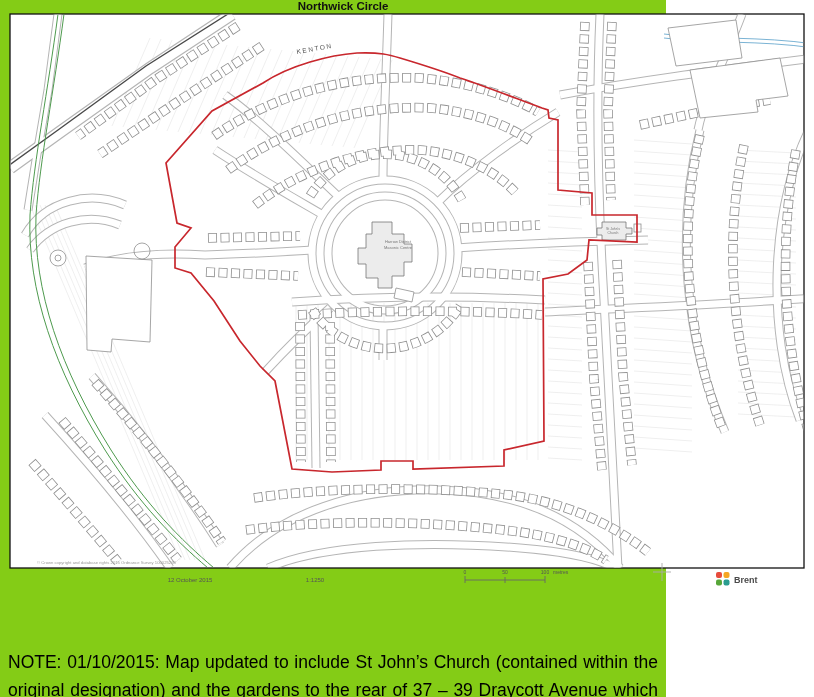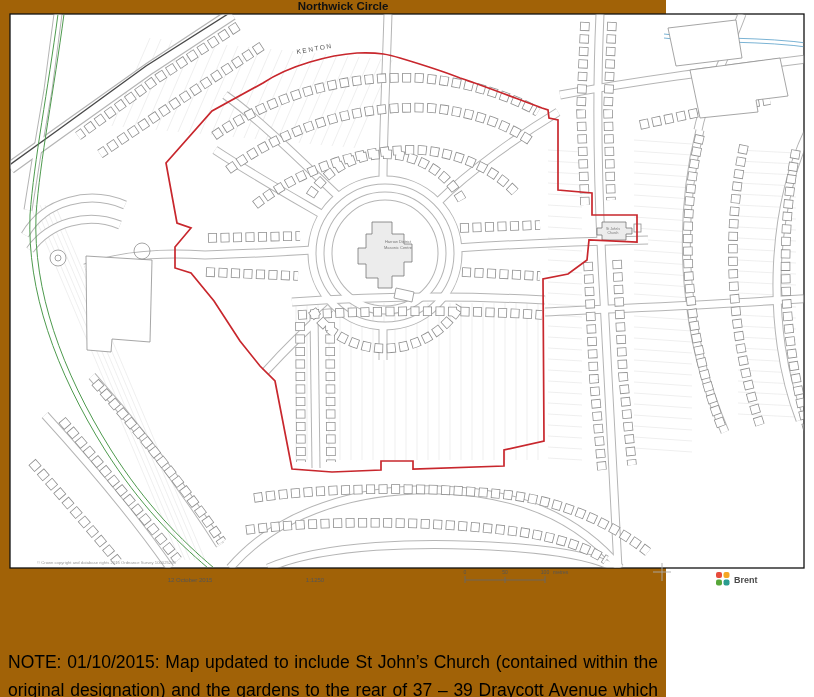--- a/index.html
+++ b/index.html
@@ -1,17 +1,17 @@
 <!DOCTYPE html>
 <html><head>
 <meta charset="utf-8">
 <style>
   html,body{margin:0;padding:0;background:#ffffff;width:814px;height:697px;overflow:hidden;
     font-family:"Liberation Sans",sans-serif;}
-  #stage{position:relative;width:666px;height:697px;background:#a16207;}
+  #stage{position:relative;width:666px;height:697px;background:#84cc16;}
   svg text{font-family:"Liberation Sans",sans-serif;}
   .note{
     position:absolute;left:8px;right:8px;top:604px;
     font-size:17.5px;line-height:1.62;color:#000;text-align:justify;
     font-family:"Liberation Sans",sans-serif;
     margin-top:44px;
   }
 </style>
 </head>
 <body>

